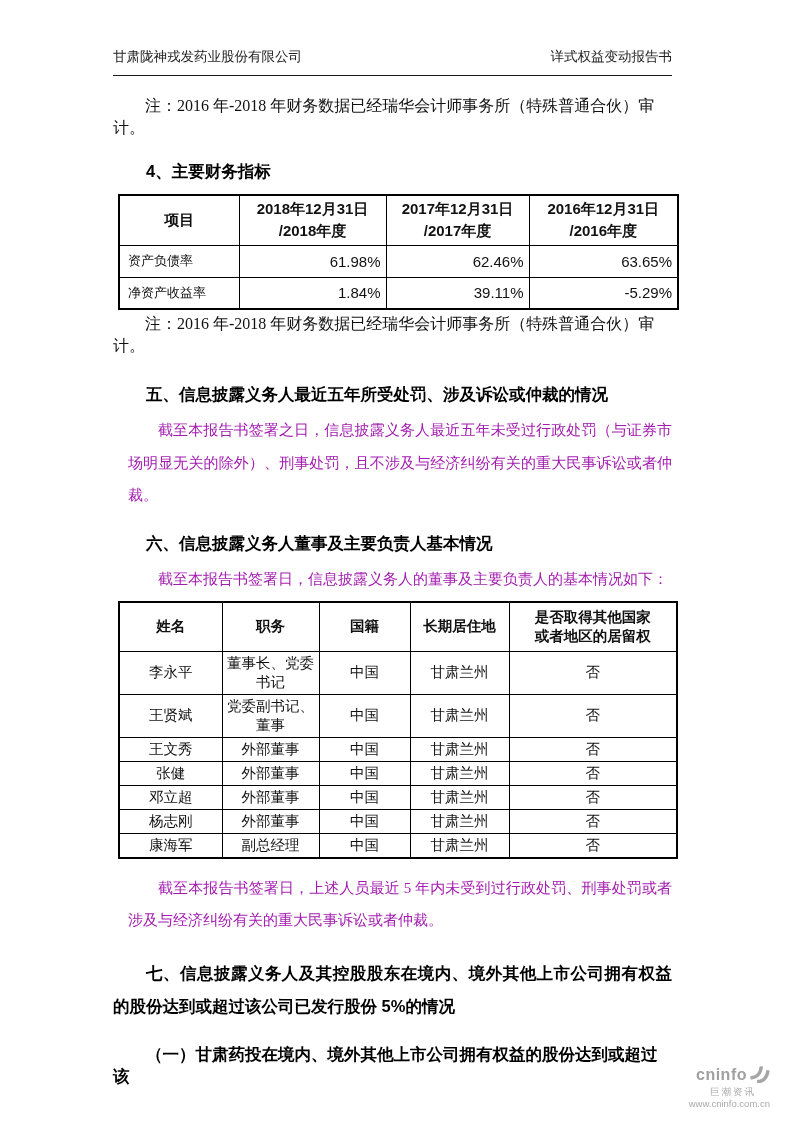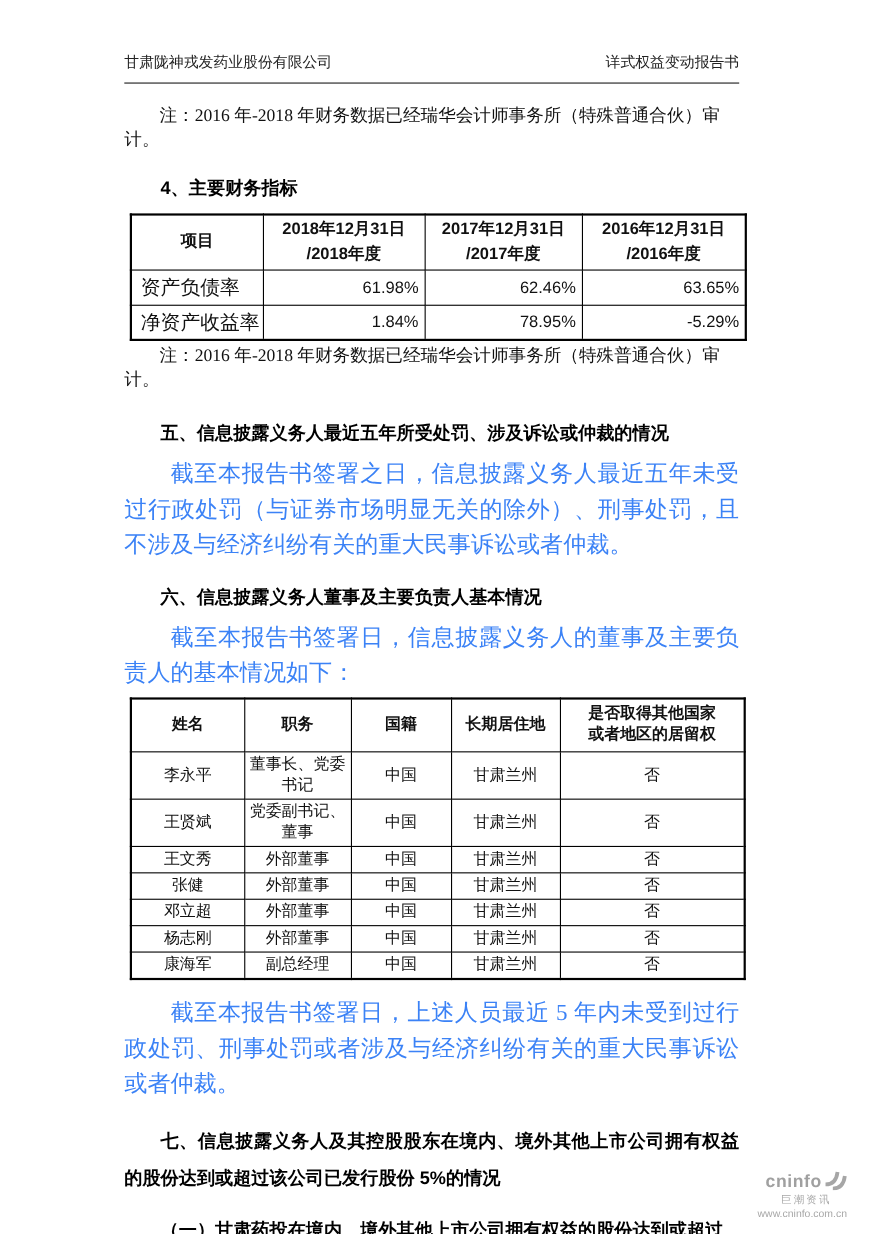--- a/index.html
+++ b/index.html
@@ -15,42 +15,42 @@
   
   .doc-header {
     display:flex; justify-content:space-between; align-items:flex-end;
     font-size:13.5px; color:#222;
     padding-bottom:9px; border-bottom:1.6px solid #1a1a1a;
   }
 
   
   .note { font-size:16px; line-height:22px; text-indent:2em; margin-top:19px; color:#111; }
   .para {
-    font-size:21px; line-height:32.5px; text-align:justify; text-indent:2em;
-    margin-top:9px; color:#3b82f6;
+    font-size:15px; line-height:32.5px; text-align:justify; text-indent:2em;
+    margin-top:9px; color:#a21caf;margin-left:15px;
   }
   .sec-title {
     font-family:"Liberation Sans","DejaVu Sans",sans-serif; font-weight:bold;
     font-size:16.5px; line-height:22px; text-indent:2em; color:#000;
   }
   .sec-title.multi { line-height:33px; text-align:justify; }  .mt20 { margin-top:20px; }
   .mt21 { margin-top:21px; }  .mt26 { margin-top:26px; }
 
   
   table.fin {
     border-collapse:collapse; table-layout:fixed;
     width:559px; margin:12px 0 0 5px;
     border:2px solid #000;
   }
   table.fin td { border:1px solid #000; vertical-align:middle; }
   table.fin .th {
     font-family:"Liberation Sans","DejaVu Sans",sans-serif; font-weight:bold;
     font-size:15px; text-align:center; line-height:22px; height:50px;
   }
-  table.fin .lbl { font-size:18px; text-align:left; padding-left:8px; height:32px; }
+  table.fin .lbl { font-size:13px; text-align:left; padding-left:8px; height:32px; }
   table.fin .val {
     font-family:"Liberation Sans","DejaVu Sans",sans-serif;
     font-size:15px; text-align:right; padding-right:5px; height:32px;
   }
 
   
   table.person {
     border-collapse:collapse; table-layout:fixed;
     width:558px; margin:6px 0 0 5px;
     border:2px solid #000; 
@@ -117,21 +117,21 @@
       </tr>
       <tr>
         <td class="lbl">资产负债率</td>
         <td class="val">61.98%</td>
         <td class="val">62.46%</td>
         <td class="val">63.65%</td>
       </tr>
       <tr>
         <td class="lbl">净资产收益率</td>
         <td class="val">1.84%</td>
-        <td class="val">78.95%</td>
+        <td class="val">39.11%</td>
         <td class="val">-5.29%</td>
       </tr>
     </tbody>
       </table>
 
     <div class="note" style="margin-top:3px">注：2016 年-2018 年财务数据已经瑞华会计师事务所（特殊普通合伙）审计。</div>
 
     <div class="sec-title mt26">五、信息披露义务人最近五年所受处罚、涉及诉讼或仲裁的情况</div>
     <p class="para">截至本报告书签署之日，信息披露义务人最近五年未受过行政处罚（与证券市场明显无关的除外）、刑事处罚，且不涉及与经济纠纷有关的重大民事诉讼或者仲裁。</p>
 

